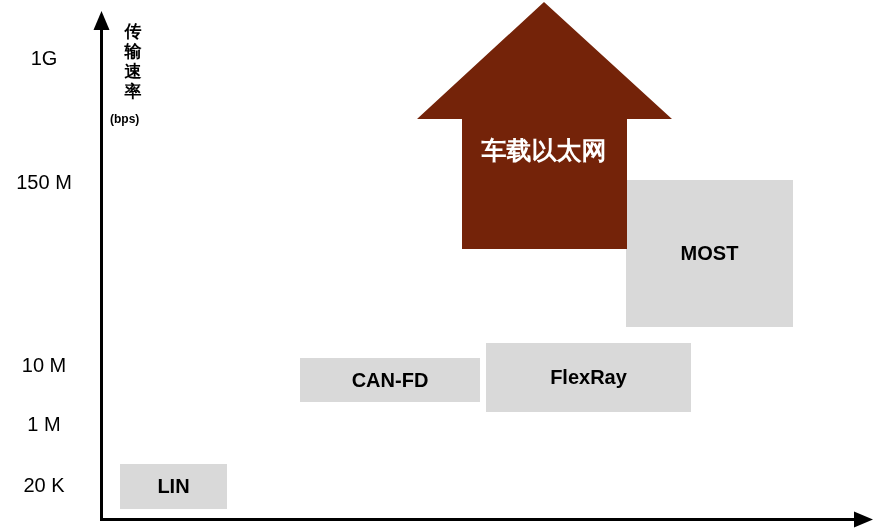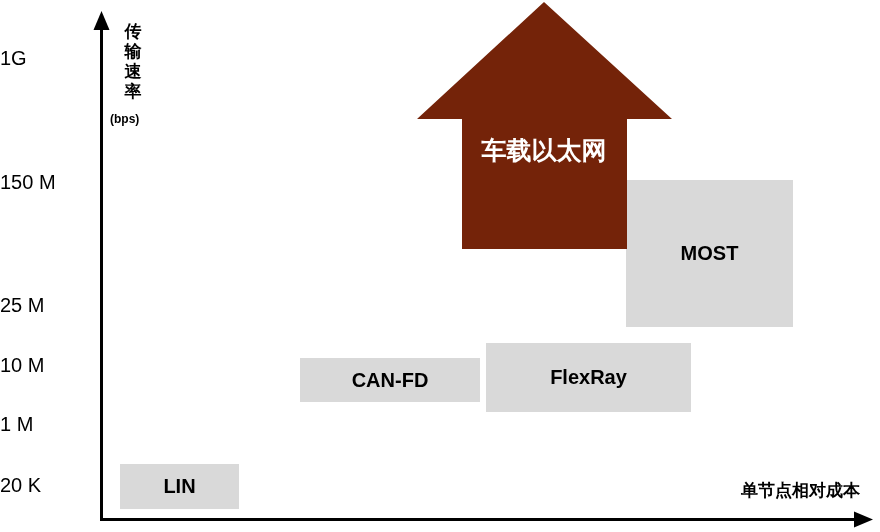--- a/index.html
+++ b/index.html
@@ -8,21 +8,21 @@
     width:880px;height:532px;
     background:#ffffff;
     font-family:"Liberation Sans","DejaVu Sans",sans-serif;
     overflow:hidden;
   }
   
   .axes-svg{position:absolute;left:0;top:0;width:880px;height:532px;}
   
   .ytick{
     position:absolute;left:0;width:88px;
-    text-align:left;font-size:20px;line-height:24px;color:#000;
+    text-align:center;font-size:20px;line-height:24px;color:#000;
   }
   
   .yaxis-title{
     position:absolute;left:123px;top:22px;width:20px;
     font-size:17px;font-weight:bold;line-height:20px;color:#000;
     word-break:break-all;text-align:center;
   }
   .yaxis-unit{
     position:absolute;left:110px;top:112px;width:60px;
     font-size:12px;font-weight:bold;color:#000;
@@ -31,21 +31,21 @@
   .xaxis-label{
     position:absolute;left:700px;top:479px;width:160px;
     text-align:right;font-size:17px;font-weight:bold;color:#000;
   }
   
   .box{
     position:absolute;background:#d9d9d9;
     display:flex;align-items:center;justify-content:center;
     font-size:20px;font-weight:bold;color:#000;
   }
-  .box-lin    {left:120px;top:464px;width:119px;height:45px;}
+  .box-lin    {left:120px;top:464px;width:107px;height:45px;}
   .box-can    {left:237px;top:415px;width:129px;height:42px;}
   .box-canfd  {left:300px;top:358px;width:180px;height:44px;}
   .box-flexray{left:486px;top:343px;width:205px;height:69px;}
   .box-most   {left:626px;top:180px;width:167px;height:147px;}
   
   .arrow-svg{position:absolute;left:0;top:0;width:880px;height:532px;}
   .arrow-label{
     position:absolute;left:444px;top:137px;width:200px;
     text-align:center;color:#ffffff;font-weight:bold;
     font-size:25px;line-height:27px;
@@ -58,28 +58,26 @@
 
   <svg class="axes-svg">
     <line x1="101.5" y1="26" x2="101.5" y2="521" stroke="#000" stroke-width="3"></line>
     <polygon points="101.5,11 93.5,30 109.5,30" fill="#000"></polygon>
     <line x1="100" y1="519.5" x2="858" y2="519.5" stroke="#000" stroke-width="3"></line>
     <polygon points="873,519.5 854,511.5 854,527.5" fill="#000"></polygon>
   </svg>
 
   <div class="ytick" style="top:46px">1G</div>
   <div class="ytick" style="top:170px">150 M</div>
-  <div class="ytick" style="top:293px">25 M</div>
   <div class="ytick" style="top:353px">10 M</div>
   <div class="ytick" style="top:412px">1 M</div>
   <div class="ytick" style="top:473px">20 K</div>
 
   <div class="yaxis-title">传输速率</div>
   <div class="yaxis-unit">(bps)</div>
-  <div class="xaxis-label">单节点相对成本</div>
 
   <div class="box box-lin">
       <span>LIN</span>
     </div>
   <div class="box box-canfd">
       <span>CAN-FD</span>
     </div>
   <div class="box box-flexray">
       <span>FlexRay</span>
     </div>

